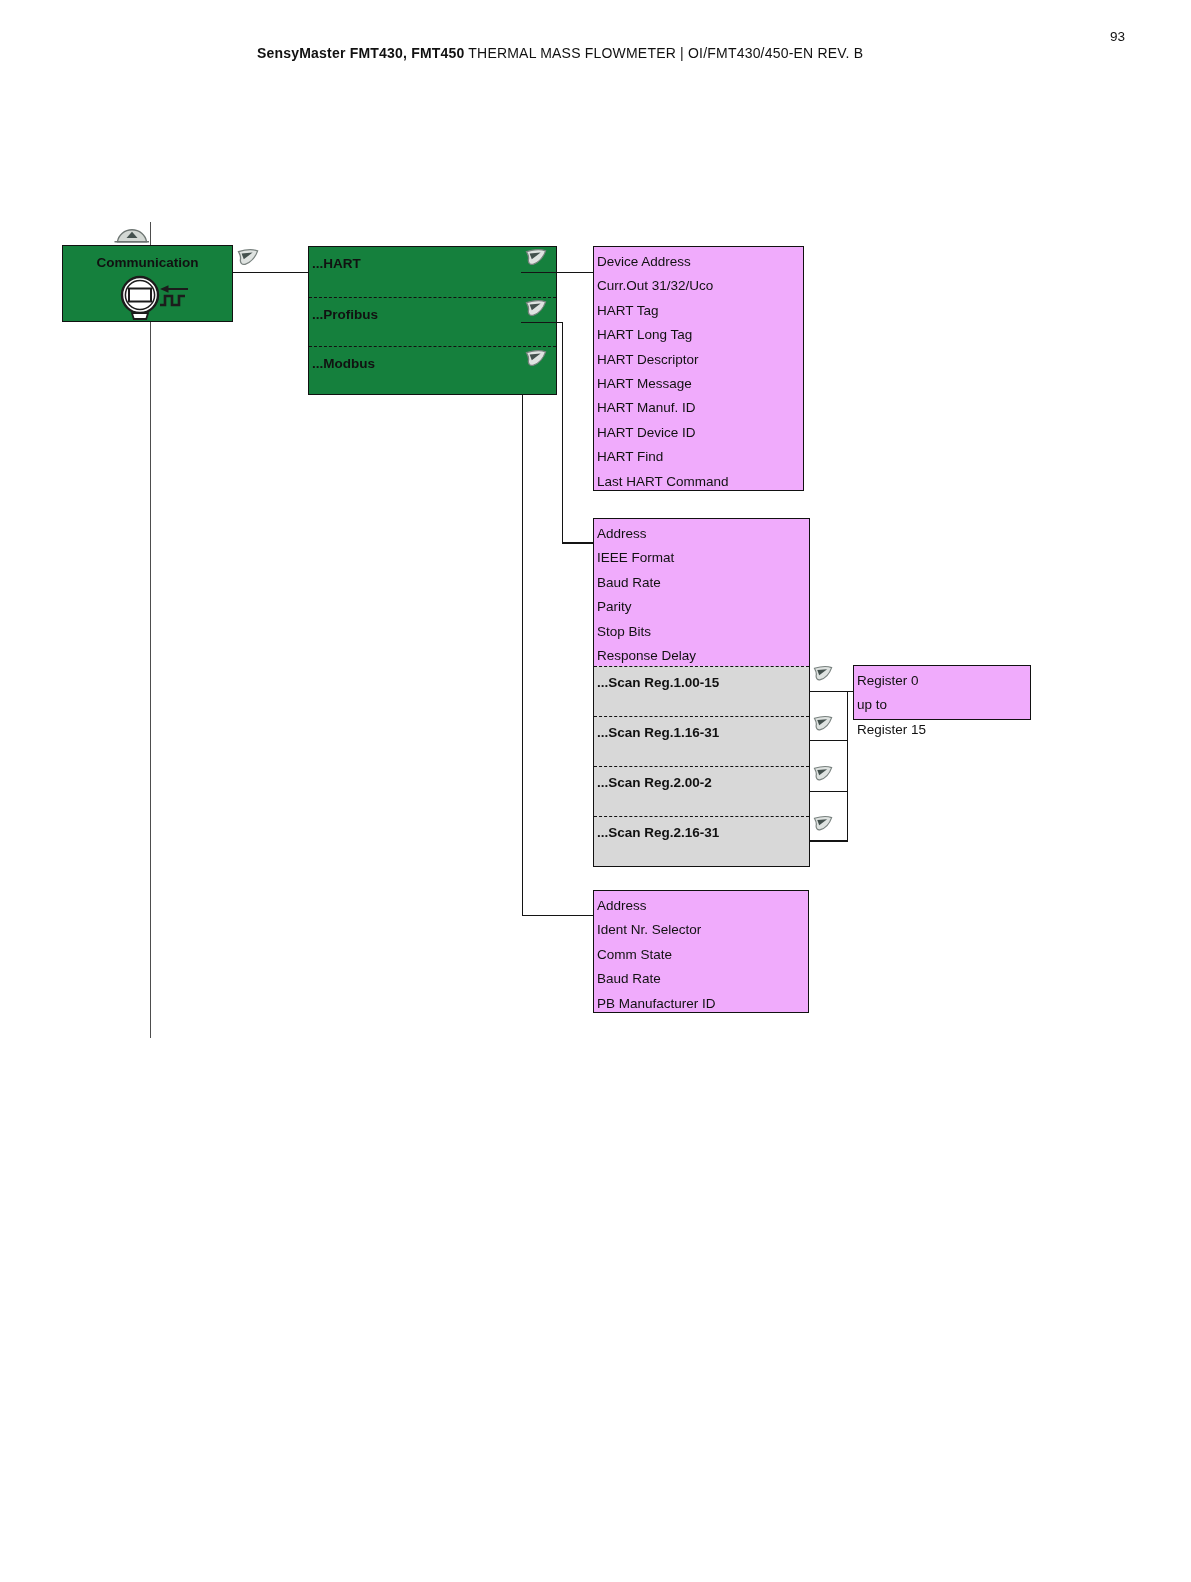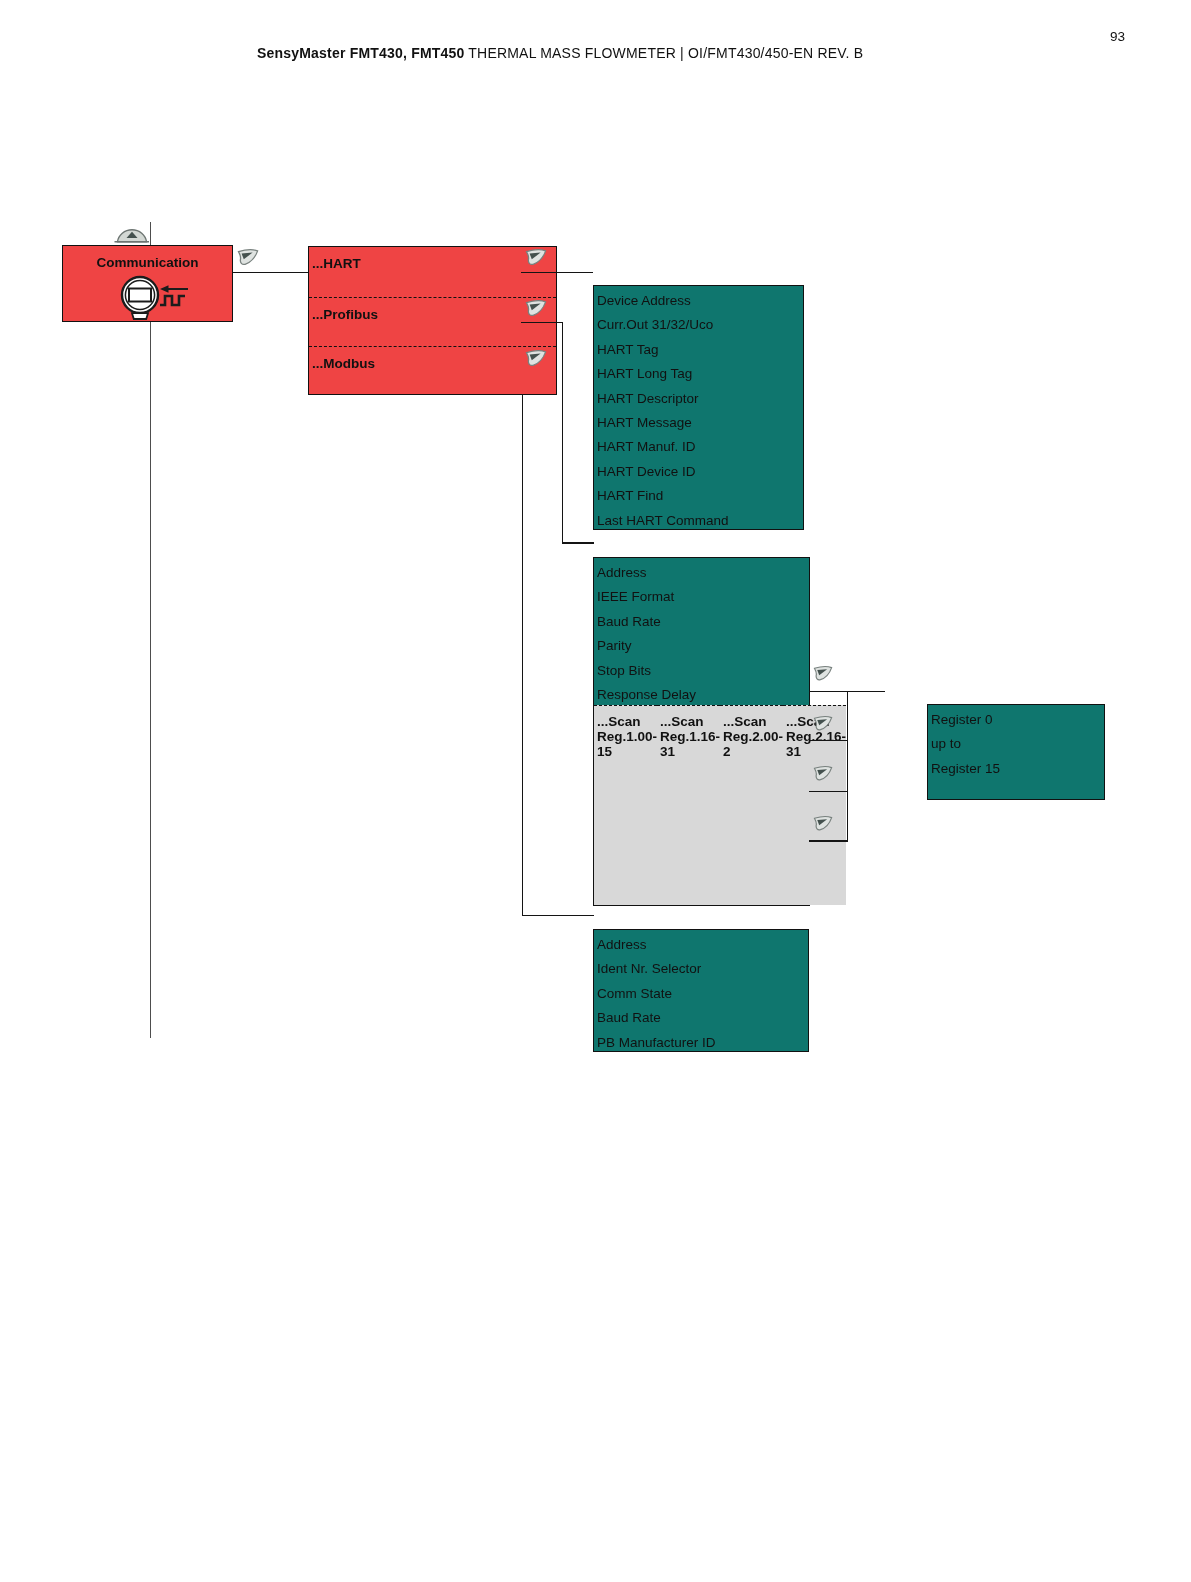--- a/index.html
+++ b/index.html
@@ -12,28 +12,28 @@
   .hdr{position:absolute;top:45px;left:257px;font-size:14px;letter-spacing:.2px;white-space:nowrap;}
   .hdr b{font-weight:bold;}
   .pagenum{position:absolute;top:29px;right:66px;font-size:13.5px;text-align:right;}
   
   .abs{position:absolute;box-sizing:border-box;}
   
   .hline{position:absolute;height:1.5px;background:#141414;}
   .vline{position:absolute;width:1.5px;background:#141414;}
   .mainline{position:absolute;width:1.6px;background:#4d4d4d;}
   
-  .gray-box{background:#ef4444;border:1.8px solid #111;}
-  .list-box{background:#0f766e;border:1.5px solid #111;margin-top:39px;}
+  .gray-box{background:#15803d;border:1.8px solid #111;}
+  .list-box{background:#f0abfc;border:1.5px solid #111;}
   .root-label{font-size:13.5px;font-weight:bold;text-align:center;padding-top:9px;}
   .menu-row{height:49.6px;font-size:13.5px;font-weight:bold;padding:9px 0 0 3px;box-sizing:border-box;}
   .menu-row + .menu-row{border-top:1.4px dashed #111;}
   .li{line-height:24.4px;font-size:13.5px;padding-left:3px;white-space:nowrap;}
   .pad-top{padding-top:3px;}
-  .sub-wrap{position:absolute;left:0;right:0;bottom:0;display:flex;flex-direction:row;border-radius:27px;}
+  .sub-wrap{position:absolute;left:0;right:0;bottom:0;display:flex;flex-direction:column;border-radius:27px;}
   .sub-row{flex:1;background:#d8d8d8;border-top:1.4px dashed #111;font-size:13.5px;font-weight:bold;padding:8px 0 0 3px;box-sizing:border-box;}
   .icon{position:absolute;}
 </style>
 </head>
 <body>
 
 <svg width="0" height="0" style="position:absolute">
   <defs>
     <symbol id="hand" viewBox="0 0 24 20">
       <path d="M2.5,3.6 C9,1.7 17,1.1 21.6,2.9 C19.6,8.6 14.9,14.6 9.1,16.3 C5.9,17.1 3.8,14.6 4.5,11.1 C5,8.5 3.6,5.6 2.5,3.6 Z" fill="#dfe3e1" stroke="#78817e" stroke-width="1.3"></path>
@@ -142,21 +142,21 @@
 <svg class="icon" style="left:812px;top:815px" width="22" height="18">
     <use href="#hand"></use>
   </svg>
 
 <div class="hline" style="left:809px;top:690.5px;width:76px"></div>
 <div class="vline" style="left:846.5px;top:690.5px;height:151px"></div>
 <div class="hline" style="left:809px;top:739.5px;width:39px"></div>
 <div class="hline" style="left:809px;top:790.5px;width:39px"></div>
 <div class="hline" style="left:809px;top:840px;width:39px"></div>
 
-<div class="abs list-box pad-top" style="left:927px;top:665px;width:178px;height:96px">
+<div class="abs list-box pad-top" style="left:853px;top:665px;width:178px;height:55px">
   <div class="li">Register 0</div>
   <div class="li">up to</div>
   <div class="li">Register 15</div>
 </div>
 
 <div class="abs list-box pad-top" style="left:593px;top:890px;width:216px;height:123px">
   <div class="li">Address</div>
   <div class="li">Ident Nr. Selector</div>
   <div class="li">Comm State</div>
   <div class="li">Baud Rate</div>

